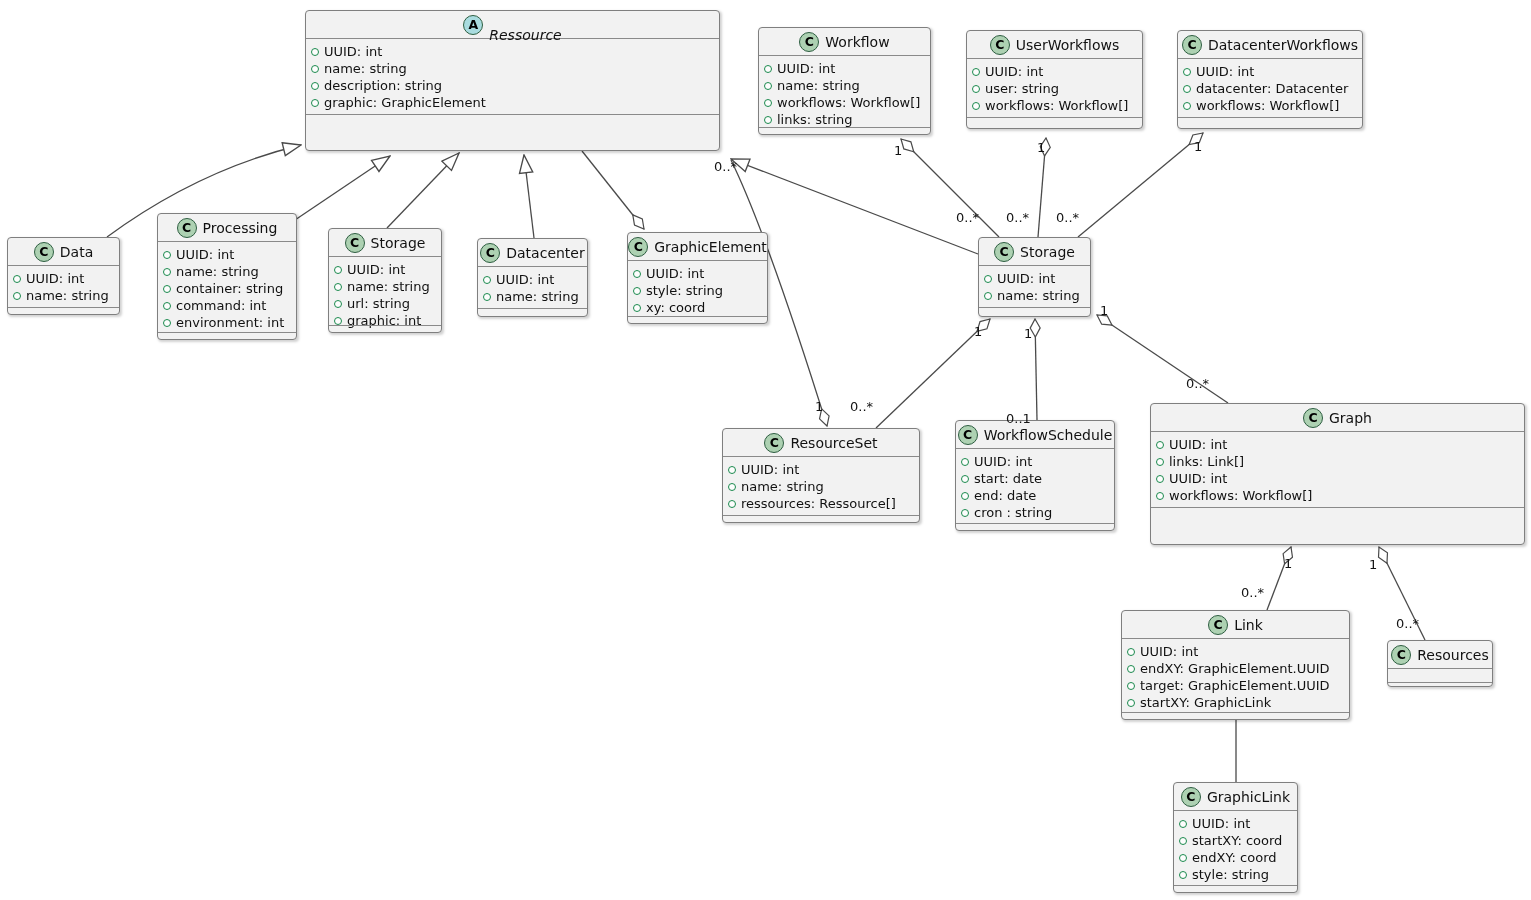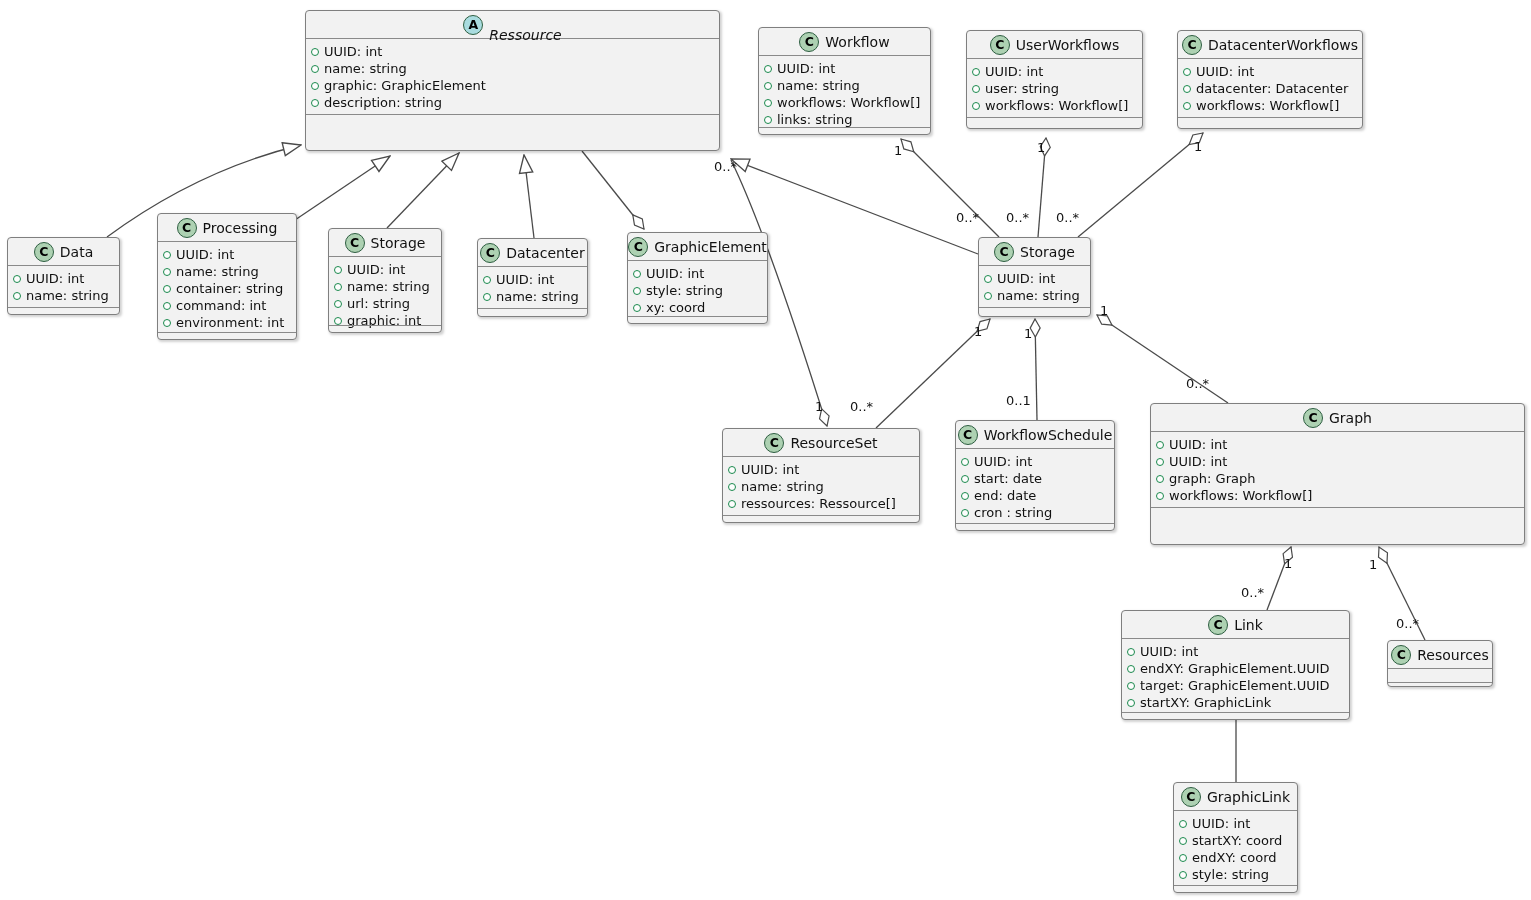--- a/index.html
+++ b/index.html
@@ -65,26 +65,26 @@
           <div class="attr">
             <span class="attr-dot"></span>
             <span>UUID: int</span>
           </div>
           <div class="attr">
             <span class="attr-dot"></span>
             <span>name: string</span>
           </div>
           <div class="attr">
             <span class="attr-dot"></span>
+            <span>description: string</span>
+          </div>
+          <div class="attr">
+            <span class="attr-dot"></span>
             <span>graphic: GraphicElement</span>
           </div>
-          <div class="attr">
-            <span class="attr-dot"></span>
-            <span>description: string</span>
-          </div>
         </div>
         <div class="class-strip"></div>
       </div>
       <div class="class-box" style="left: 758px; top: 27px; width: 173px; height: 108px;">
         <div class="class-title">
           <span class="kind-circle" style="background: rgb(173, 209, 178);">C</span>
           <span class="class-name">Workflow</span>
         </div>
         <div class="class-attrs">
           <div class="attr">
@@ -325,25 +325,25 @@
           <span class="kind-circle" style="background: rgb(173, 209, 178);">C</span>
           <span class="class-name">Graph</span>
         </div>
         <div class="class-attrs">
           <div class="attr">
             <span class="attr-dot"></span>
             <span>UUID: int</span>
           </div>
           <div class="attr">
             <span class="attr-dot"></span>
-            <span>UUID: int</span>
-          </div>
-          <div class="attr">
-            <span class="attr-dot"></span>
-            <span>graph: Graph</span>
+            <span>links: Link[]</span>
+          </div>
+          <div class="attr">
+            <span class="attr-dot"></span>
+            <span>UUID: int</span>
           </div>
           <div class="attr">
             <span class="attr-dot"></span>
             <span>workflows: Workflow[]</span>
           </div>
         </div>
         <div class="class-strip"></div>
       </div>
       <div class="class-box" style="left: 1121px; top: 610px; width: 229px; height: 110px;">
         <div class="class-title">
@@ -407,21 +407,21 @@
       <span class="mult-label" style="left: 956px; top: 210px;">0..*</span>
       <span class="mult-label" style="left: 1037px; top: 140px;">1</span>
       <span class="mult-label" style="left: 1006px; top: 210px;">0..*</span>
       <span class="mult-label" style="left: 1194px; top: 139px;">1</span>
       <span class="mult-label" style="left: 1056px; top: 210px;">0..*</span>
       <span class="mult-label" style="left: 714px; top: 159px;">0..*</span>
       <span class="mult-label" style="left: 815px; top: 399px;">1</span>
       <span class="mult-label" style="left: 850px; top: 399px;">0..*</span>
       <span class="mult-label" style="left: 974px; top: 324px;">1</span>
       <span class="mult-label" style="left: 1024px; top: 326px;">1</span>
-      <span class="mult-label" style="left: 1006px; top: 393px;">0..1</span>
+      <span class="mult-label" style="left: 1006px; top: 411px;">0..1</span>
       <span class="mult-label" style="left: 1100px; top: 303px;">1</span>
       <span class="mult-label" style="left: 1186px; top: 376px;">0..*</span>
       <span class="mult-label" style="left: 1284px; top: 556px;">1</span>
       <span class="mult-label" style="left: 1241px; top: 585px;">0..*</span>
       <span class="mult-label" style="left: 1369px; top: 557px;">1</span>
       <span class="mult-label" style="left: 1396px; top: 616px;">0..*</span>
     </div>
 </div>
 
 </body></html>

